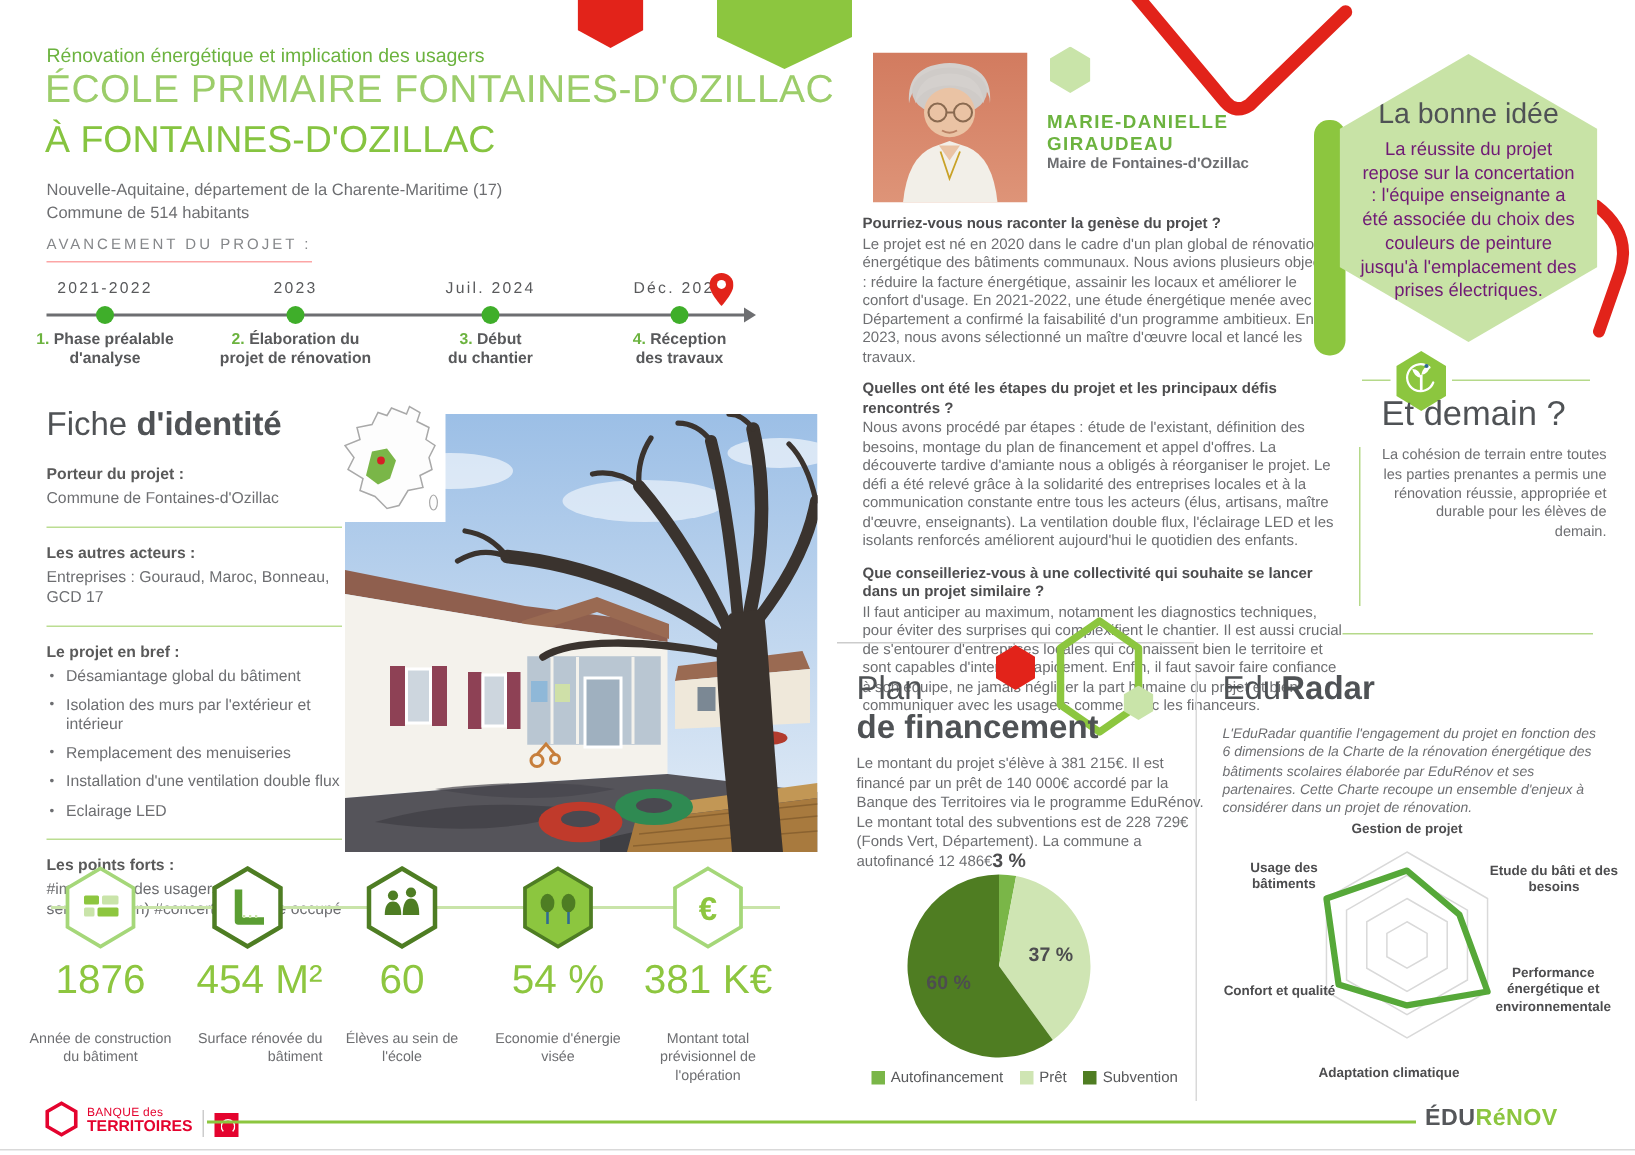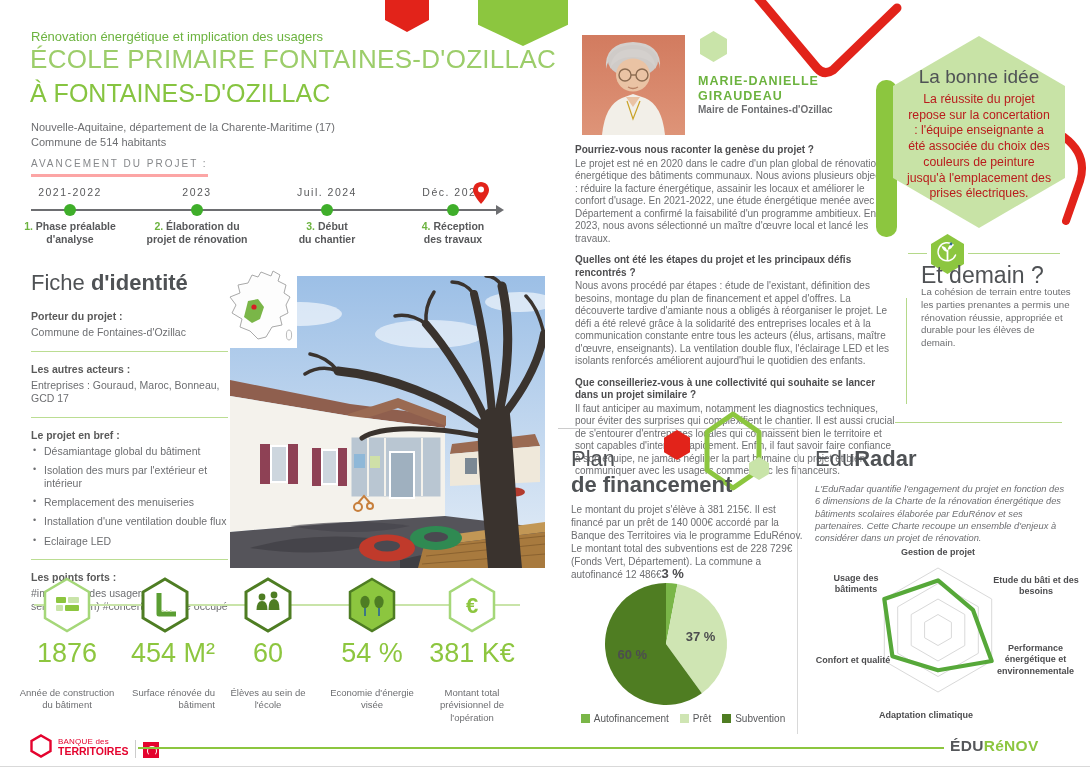--- a/index.html
+++ b/index.html
@@ -7,21 +7,21 @@
         font-family:"Liberation Sans",sans-serif;color:#6d6e71;}
   .abs{position:absolute;}
   .hex{clip-path:polygon(50% 0,100% 26%,100% 74%,50% 100%,0 74%,0 26%);}
 
   
   .kicker{left:31px;top:29px;font-size:13px;color:#6cb33f;}
   .title1{left:30px;top:44px;font-size:26px;color:#9ccd6a;letter-spacing:.3px;}
   .title2{left:30px;top:79px;font-size:25px;font-weight:normal;color:#86c440;}
   .loc{left:31px;top:120px;font-size:11px;color:#6d6e71;line-height:1.4;}
   .avancement{left:31px;top:158px;font-size:10px;letter-spacing:2px;color:#85878a;
-              border-bottom:3px solid #fca5a5;padding-bottom:5px;}
+              border-bottom:1px solid #fca5a5;padding-bottom:5px;}
 
   
   .timeline{left:31px;top:186px;width:492px;height:64px;}
   .tl-line{position:absolute;left:0;top:23px;width:465px;height:2px;background:#6d6e71;}
   .tl-arrow{position:absolute;left:465px;top:19px;width:0;height:0;border-left:8px solid #6d6e71;
             border-top:5px solid transparent;border-bottom:5px solid transparent;}
   .tl-dot{position:absolute;top:18px;width:12px;height:12px;border-radius:50%;background:#3fae2a;}
   .tl-date{position:absolute;top:0;width:110px;text-align:center;font-size:10.5px;
            letter-spacing:1.5px;color:#58595b;}
   .tl-label{position:absolute;top:34px;width:130px;text-align:center;font-size:10.5px;
@@ -47,25 +47,25 @@
   .iv-role{left:698px;top:104px;font-size:10px;color:#6d6e71;font-weight:bold;}
   .qa{left:575px;top:144px;width:322px;font-size:10px;line-height:1.25;}
   .qa .q{font-weight:bold;color:#4d4d4f;margin:9px 0 1px 0;}
   .qa .q:first-child{margin-top:0;}
   .qa .a{color:#6d6e71;margin:0;}
 
   
   .green-bar{left:876px;top:80px;width:21px;height:157px;border-radius:10px;background:#8cc63f;}
   .idea-box{left:893px;top:36px;width:172px;height:192px;background:#c8e3a6;text-align:center;}
   .idea-title{margin:30px 0 4px 0;font-size:19px;color:#4f5255;font-weight:normal;}
-  .idea-body{margin:0 13px;font-size:12.3px;color:#b91c1c;line-height:1.28;}
+  .idea-body{margin:0 13px;font-size:12.3px;color:#701a75;line-height:1.28;}
   .vline{left:906px;top:298px;width:1px;height:106px;background:#b5d98a;}
   .hline-g{height:1px;background:#b5d98a;}
   .tomorrow-title{left:921px;top:262px;font-size:23px;color:#4f5255;}
-  .tomorrow-body{left:921px;top:286px;width:150px;font-size:9.7px;line-height:1.32;color:#6d6e71;}
+  .tomorrow-body{left:921px;top:298px;width:150px;font-size:9.7px;line-height:1.32;color:#6d6e71;text-align:right;}
 
   
   .div-h{left:558px;top:428px;width:238px;height:1px;background:#cccccc;}
   .div-v{left:797px;top:448px;width:1px;height:286px;background:#d9d9d9;}
 
   
   .fin-title{left:571px;top:446px;font-size:22px;color:#4f5255;line-height:1.18;}
   .fin-title b{display:block;}
   .fin-body{left:571px;top:503px;width:233px;font-size:10px;line-height:1.3;color:#6d6e71;}
   .pie-label{fill:#4d4d4f;font-weight:bold;font-size:13px;font-family:"Liberation Sans",sans-serif;}

